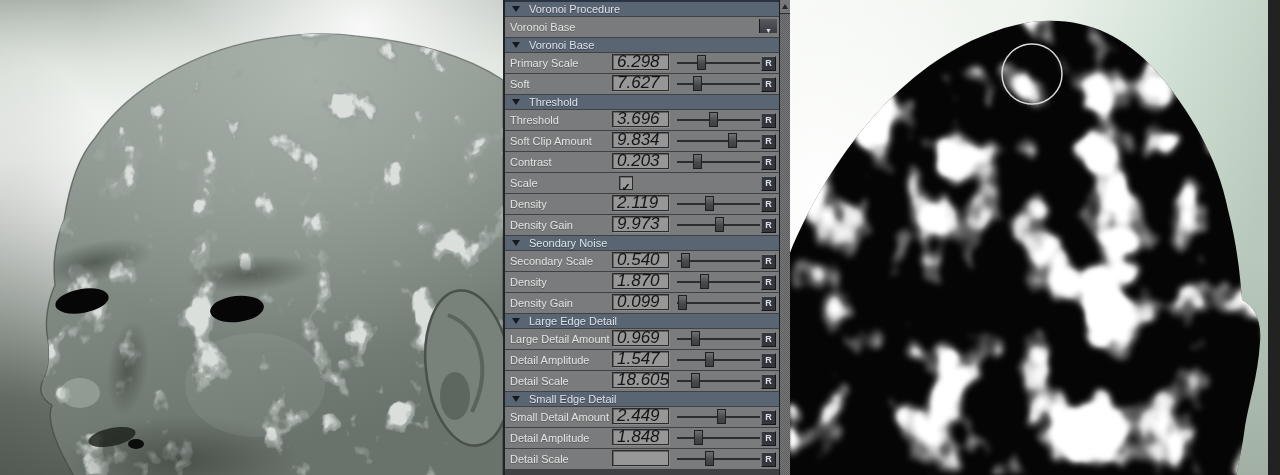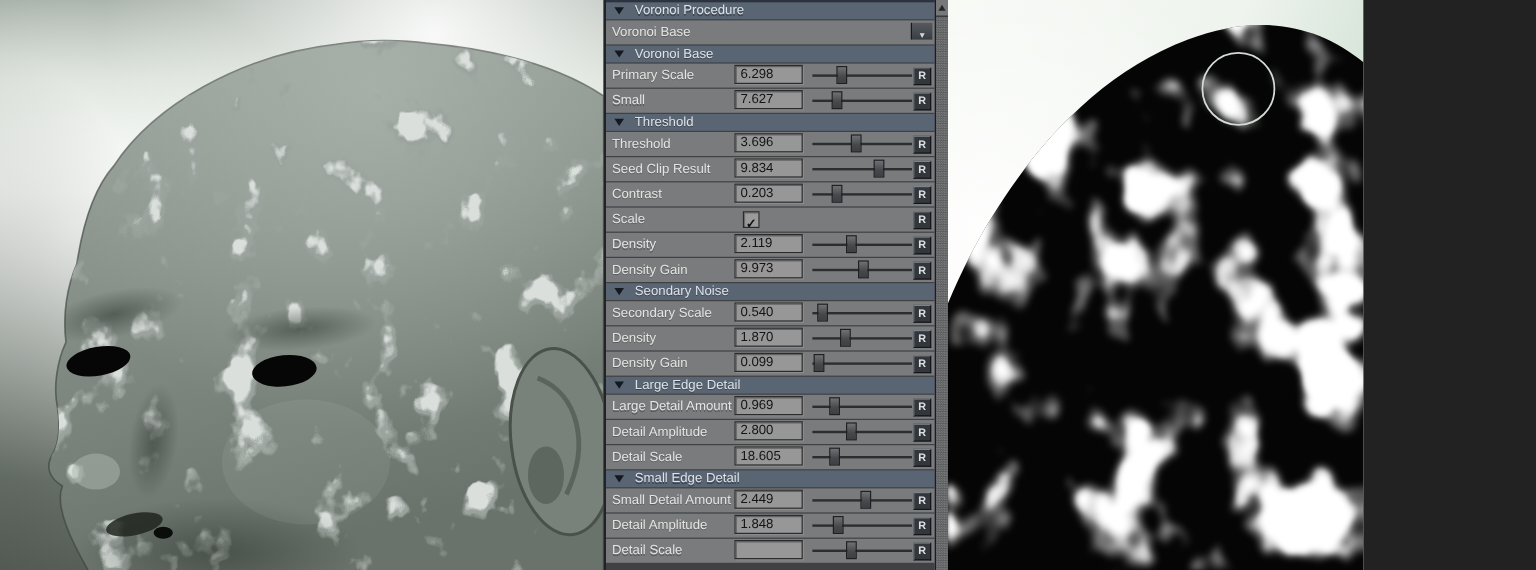--- a/index.html
+++ b/index.html
@@ -1,16 +1,16 @@
 <!DOCTYPE html>
 <html><head>
 <meta charset="utf-8">
 <style>
   html,body{margin:0;padding:0;background:#222;}
-  .stage{position:relative;width:1136px;height:475px;overflow:hidden;
+  .stage{position:relative;width:1268px;height:475px;overflow:hidden;
          font-family:"Liberation Sans",sans-serif;background:#f0abfc;}
 
   
   .viewport-left{position:absolute;left:0;top:0;width:503px;height:475px;overflow:hidden;}
   .viewport-right{position:absolute;left:790px;top:0;width:490px;height:475px;overflow:hidden;}
   .viewport-left svg,.viewport-right svg{display:block;}
 
   
   .attr-panel{position:absolute;left:503px;top:0;width:274px;height:475px;
               background:#3f4143;border-left:2px solid #212325;overflow:hidden;}
@@ -22,21 +22,21 @@
             border-top:6px solid #141920;}
   .hdr .hlbl{position:absolute;left:24px;top:1px;font-size:11px;line-height:13px;
              color:#dde3ea;text-shadow:0 1px 0 rgba(0,0,0,.35);white-space:nowrap;}
 
   .row{position:relative;height:20px;margin-bottom:1px;background:#797b7d;}
   .row .lbl{position:absolute;left:5px;top:3px;font-size:11px;line-height:14px;
             color:#e4e5e3;text-shadow:0 1px 0 rgba(0,0,0,.25);white-space:nowrap;}
   .valbox{position:absolute;left:107px;top:1px;width:51px;height:14px;
           background:#979797;border:1px solid #2b2b2b;
           box-shadow:inset 1px 1px 0 rgba(0,0,0,.35),1px 1px 0 rgba(255,255,255,.12);
-          color:#141414;font-size:11px;line-height:14px;padding-left:4px;}
+          color:#141414;font-size:17px;line-height:14px;padding-left:4px;font-style:italic;}
   .slider{position:absolute;left:172px;top:9px;width:83px;height:2px;background:#2b2d2f;}
   .handle{position:absolute;top:-7px;width:9px;height:15px;
           background:linear-gradient(#6f7275,#46484b 60%,#3d3f41);
           border:1px solid #1e2022;box-sizing:border-box;}
   .rbtn{position:absolute;right:3px;top:3px;width:13px;height:13px;
         background:#33373c;color:#dbe0e5;font-size:9px;font-weight:bold;
         text-align:center;line-height:13px;
         border-top:1px solid #7d838a;border-left:1px solid #6b7076;
         border-right:1px solid #14161a;border-bottom:1px solid #14161a;box-sizing:content-box;}
 
@@ -182,41 +182,41 @@
   </div>
         <div class="row">
     <span class="lbl">Primary Scale</span>
     <span class="valbox">6.298</span>
     <span class="slider">
             <span class="handle" style="left: calc(29% - 4px);"></span>
           </span>
     <span class="rbtn">R</span>
   </div>
         <div class="row">
-    <span class="lbl">Small</span>
+    <span class="lbl">Soft</span>
     <span class="valbox">7.627</span>
     <span class="slider">
             <span class="handle" style="left: calc(24% - 4px);"></span>
           </span>
     <span class="rbtn">R</span>
   </div>
         <div class="hdr">
     <span class="tri"></span>
     <span class="hlbl">Threshold</span>
   </div>
         <div class="row">
     <span class="lbl">Threshold</span>
     <span class="valbox">3.696</span>
     <span class="slider">
             <span class="handle" style="left: calc(43% - 4px);"></span>
           </span>
     <span class="rbtn">R</span>
   </div>
         <div class="row">
-    <span class="lbl">Seed Clip Result</span>
+    <span class="lbl">Soft Clip Amount</span>
     <span class="valbox">9.834</span>
     <span class="slider">
             <span class="handle" style="left: calc(66% - 4px);"></span>
           </span>
     <span class="rbtn">R</span>
   </div>
         <div class="row">
     <span class="lbl">Contrast</span>
     <span class="valbox">0.203</span>
     <span class="slider">
@@ -280,21 +280,21 @@
         <div class="row">
     <span class="lbl">Large Detail Amount</span>
     <span class="valbox">0.969</span>
     <span class="slider">
             <span class="handle" style="left: calc(22% - 4px);"></span>
           </span>
     <span class="rbtn">R</span>
   </div>
         <div class="row">
     <span class="lbl">Detail Amplitude</span>
-    <span class="valbox">2.800</span>
+    <span class="valbox">1.547</span>
     <span class="slider">
             <span class="handle" style="left: calc(38% - 4px);"></span>
           </span>
     <span class="rbtn">R</span>
   </div>
         <div class="row">
     <span class="lbl">Detail Scale</span>
     <span class="valbox">18.605</span>
     <span class="slider">
             <span class="handle" style="left: calc(22% - 4px);"></span>

